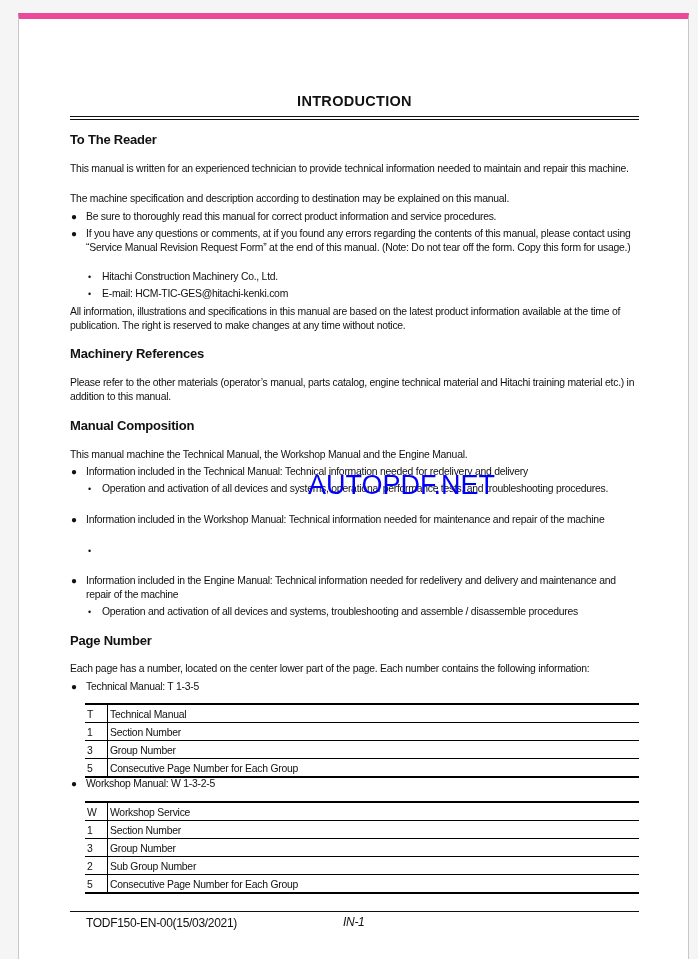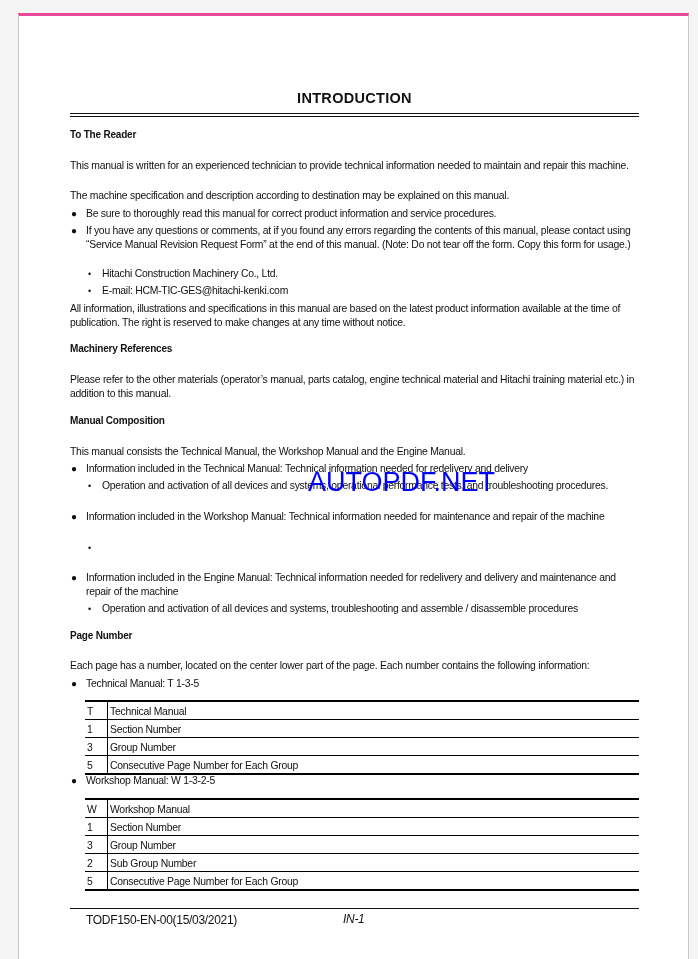--- a/index.html
+++ b/index.html
@@ -6,33 +6,33 @@
     body {
       width: 698px; height: 959px; overflow: hidden;
       background: #f5f5f5;
       font-family: "Liberation Sans", sans-serif;
       color: #111;
       position: relative;
     }
     .page {
       position: absolute; left: 18px; top: 13px; width: 671px; height: 946px;
       background: #fff;
-      border-left: 1px solid #c8c8c8; border-top: 3px solid #ec4899; border-right: 1px solid #c8c8c8;
+      border-left: 1px solid #c8c8c8; border-top: 6px solid #ec4899; border-right: 1px solid #c8c8c8;
       box-sizing: border-box;
     }
     .content { position: absolute; left: 51px; top: 0; width: 569px; }
     .title {
       position: absolute; left: 0; top: 74px; width: 569px; text-align: center;
       font-weight: bold; font-size: 14.5px; letter-spacing: 0.3px;
     }
     .title-rule {
       position: absolute; left: 0; top: 97px; width: 569px; height: 2px;
       border-top: 1px solid #111; border-bottom: 1px solid #111;
     }
-    .h2 { position: absolute; left: 0; font-weight: bold; font-size: 10px; letter-spacing: -0.2px; }
+    .h2 { position: absolute; left: 0; font-weight: bold; font-size: 13px; letter-spacing: -0.2px; }
     .p { position: absolute; left: 0; width: 570px; font-size: 10.4px; line-height: 14px; letter-spacing: -0.25px; }
     .b1 { position: absolute; left: 0; width: 570px; font-size: 10.4px; line-height: 14px; padding-left: 16px; box-sizing: border-box; letter-spacing: -0.25px; }
     .b1 .dot { position: absolute; left: 1px; top: 0; font-size: 10px; }
     .b2 { position: absolute; left: 16px; width: 554px; font-size: 10.4px; line-height: 14px; padding-left: 16px; box-sizing: border-box; letter-spacing: -0.25px; }
     .b2 .dot { position: absolute; left: 2px; top: 0; font-size: 9px; }
     table.pn {
       position: absolute; left: 15px; width: 554px; border-collapse: collapse;
       font-size: 10.4px; letter-spacing: -0.25px;
       border-top: 2px solid #000; border-bottom: 2px solid #000;
     }
@@ -74,21 +74,21 @@
     <div class="b2" style="top:268px">
       <span class="dot">•</span>
       <span>E-mail: HCM-TIC-GES@hitachi-kenki.com</span>
     </div>
     <div class="p" style="top:286px">All information, illustrations and specifications in this manual are based on the latest product information available at the time of publication. The right is reserved to make changes at any time without notice.</div>
 
     <div class="h2" style="top:327px">Machinery References</div>
     <div class="p" style="top:357px">Please refer to the other materials (operator’s manual, parts catalog, engine technical material and Hitachi training material etc.) in addition to this manual.</div>
 
     <div class="h2" style="top:399px">Manual Composition</div>
-    <div class="p" style="top:429px">This manual consists the Technical Manual, the Workshop Manual and the Engine Manual.</div>
+    <div class="p" style="top:429px">This manual machine the Technical Manual, the Workshop Manual and the Engine Manual.</div>
 
     <div class="b1" style="top:446px">
       <span class="dot">●</span>
       <span>Information included in the Technical Manual: Technical information needed for redelivery and delivery</span>
     </div>
     <div class="b2" style="top:463px">
       <span class="dot">•</span>
       <span>Operation and activation of all devices and systems, operational performance tests, and troubleshooting procedures.</span>
     </div>
 
@@ -139,21 +139,21 @@
 
     <div class="b1" style="top:758px">
       <span class="dot">●</span>
       <span>Workshop Manual: W 1-3-2-5</span>
     </div>
 
     <table class="pn" style="top:782px">
       <tbody>
           <tr>
         <td class="k">W</td>
-        <td>Workshop Manual</td>
+        <td>Workshop Service</td>
       </tr>
       <tr>
         <td class="k">1</td>
         <td>Section Number</td>
       </tr>
       <tr>
         <td class="k">3</td>
         <td>Group Number</td>
       </tr>
       <tr>

